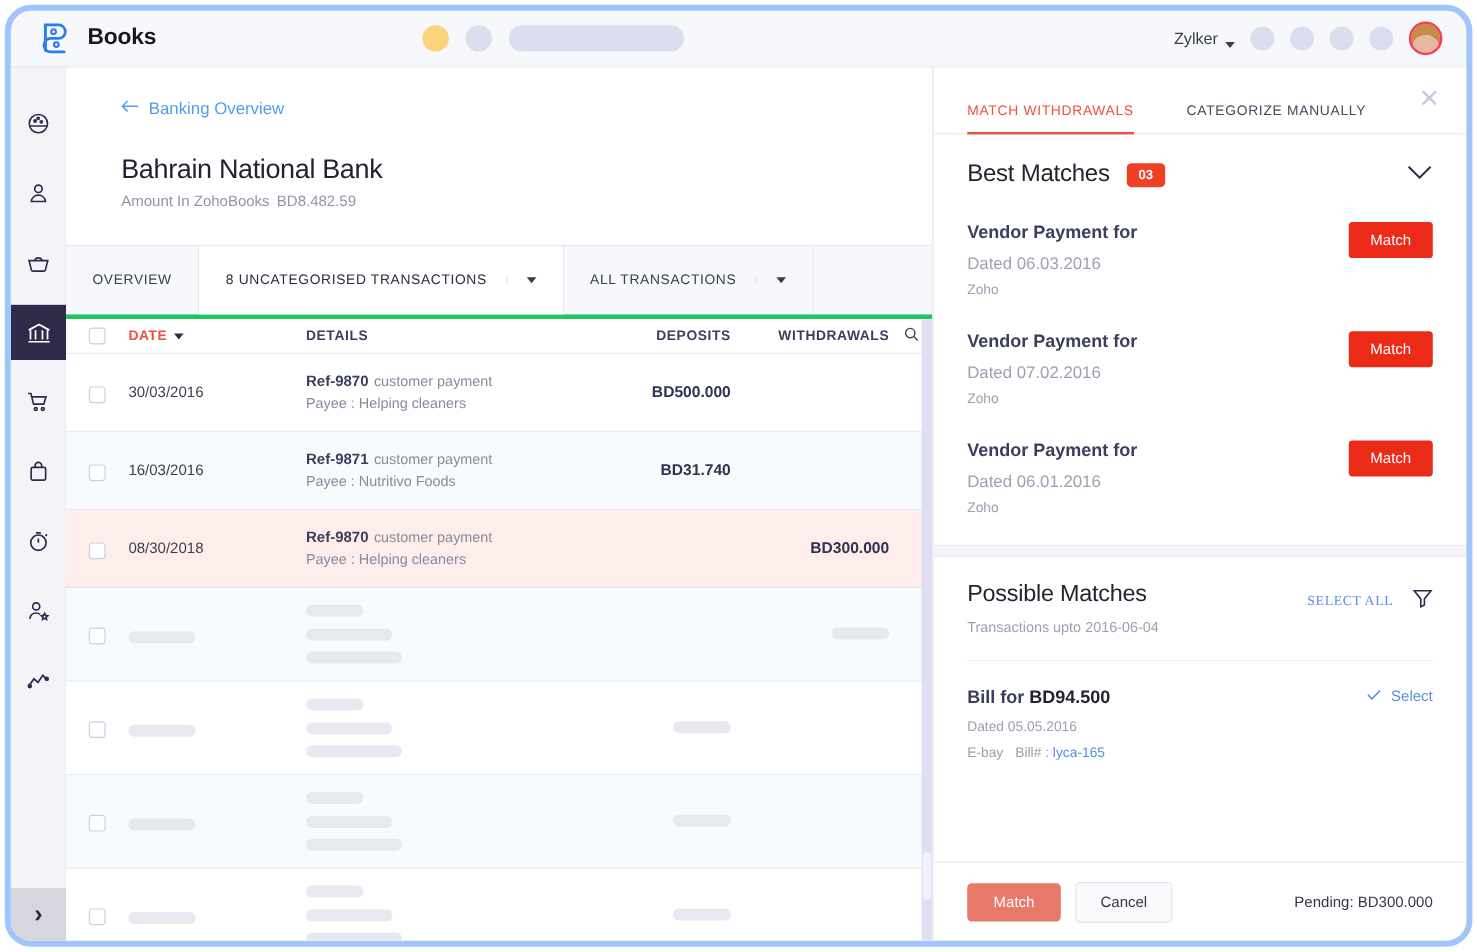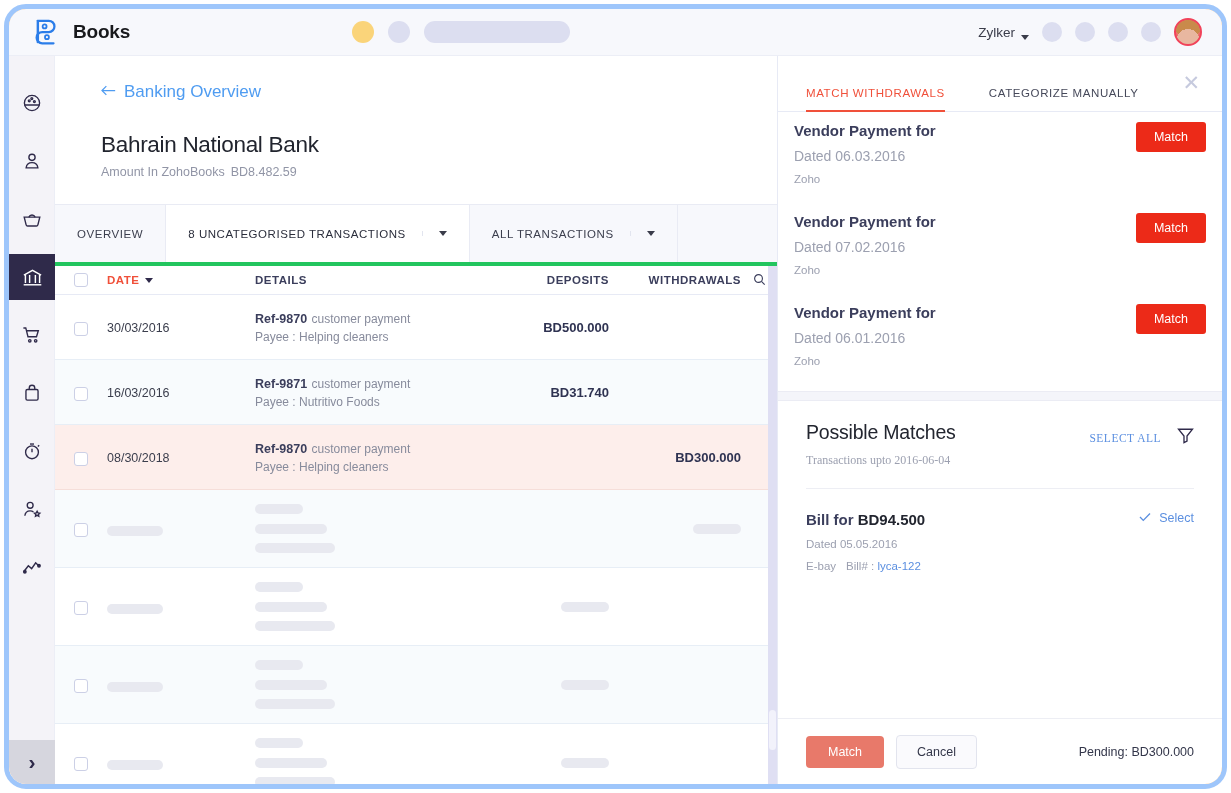--- a/index.html
+++ b/index.html
@@ -92,21 +92,21 @@
     display: flex; align-items: center; justify-content: center;
     color: #2f2a4a; font-size: 21px; font-weight: 700;
   }
 
   
   #main {
     position: absolute; left: 46px; top: 47px;
     width: 722px; height: 728px; background: #ffffff; overflow: hidden;
   }
   #breadcrumb {
-    margin: 26px 0 0 46px; font-size: 17px; color: #4f9cf1;
+    margin: 26px 0 0 46px; font-size: 14px; color: #4f9cf1;
     display: flex; align-items: center; gap: 8px;
   }
   #page-title {
     margin: 30px 0 0 46px; font-size: 22.5px; font-weight: 400;
     color: #21242e; letter-spacing: -.3px;
   }
   #page-sub {
     margin: 7px 0 0 46px; font-size: 12.5px; color: #9195a6;
   }
   #page-sub b { font-weight: 400; color: #9195a6; margin-left: 6px; }
@@ -212,38 +212,38 @@
   #best-head {
     display: flex; align-items: center; padding: 22px 28px 18px 28px;
   }
   #best-title { font-size: 20px; color: #22252f; letter-spacing: -.2px; }
   #best-badge {
     margin-left: 14px; background: #ef3f25; color: #fff; font-size: 11px;
     font-weight: 700; border-radius: 4px; padding: 4px 10px;
   }
   #best-chev { margin-left: auto; }
 
-  #best-list { padding: 0 16px; }
+  #best-list { padding: 0 28px; }
   .match-row {
     display: flex; align-items: flex-start; padding: 10px 0 18px 0;
   }
   .m-title { font-size: 15px; color: #3b3e5c; font-weight: 700; }
   .m-sub   { font-size: 14px; color: #9ca0b0; margin-top: 9px; }
   .m-sub2  { font-size: 11.5px; color: #9ca0b0; margin-top: 9px; }
   .btn-match {
     margin-left: auto; background: #ec2a18; color: #fff;
     font-size: 12.5px; padding: 8px 18px; border-radius: 3px;
     border: none; font-family: inherit;
   }
 
   #panel-sep { height: 10px; background: #f4f5fa; border-top: 1px solid #ebecf4; border-bottom: 1px solid #ebecf4; margin-top: 6px; }
 
   #poss-head { padding: 20px 28px 0 28px; display: flex; align-items: flex-start; }
   #poss-title { font-size: 19.5px; color: #22252f; letter-spacing: -.2px; }
-  #poss-sub { font-size: 12px; color: #9ca0b0; margin-top: 9px; font-family: Liberation Serif, serif; }
+  #poss-sub { font-size: 12px; color: #9ca0b0; margin-top: 9px; }
   #poss-right { margin-left: auto; display: flex; align-items: center; gap: 16px; padding-top: 6px; font-family: Liberation Serif, serif; }
   #select-all { font-size: 11.5px; letter-spacing: .5px; color: #5b8fe0; }
 
   #poss-divider { height: 1px; background: #edeef4; margin: 20px 28px 0 28px; }
   #poss-list { padding: 22px 28px 0 28px; }
   .p-row { display: flex; align-items: flex-start; }
   .p-title { font-size: 15px; color: #3b3e5c; font-weight: 700; }
   .p-title .amt { color: #22252f; }
   .p-sub { font-size: 11.5px; color: #9ca0b0; margin-top: 10px; }
   .p-sub3 { font-size: 11.5px; color: #9ca0b0; margin-top: 10px; }
@@ -597,20 +597,29 @@
         <span>MATCH WITHDRAWALS</span>
       </div>
       <div class="ptab">
         <span>CATEGORIZE MANUALLY</span>
       </div>
       <div id="panel-close">
         <span>✕</span>
       </div>
     </div>
 
+    <div id="best-head">
+      <span id="best-title">Best Matches</span>
+      <span id="best-badge">03</span>
+      <span id="best-chev">
+        <svg width="22" height="13" viewBox="0 0 24 14" fill="none" stroke="#2f2a4a" stroke-width="1.8">
+          <path d="m2 2 10 10L22 2"></path>
+        </svg>
+      </span>
+    </div>
 
     <div id="best-list">
       <div class="match-row">
         <div>
           <div class="m-title">Vendor Payment for</div>
           <div class="m-sub">Dated 06.03.2016</div>
           <div class="m-sub2">Zoho</div>
         </div>
         <button class="btn-match">Match</button>
       </div>
@@ -649,21 +658,21 @@
       </div>
     </div>
 
     <div id="poss-divider"></div>
 
     <div id="poss-list">
       <div class="p-row">
         <div>
           <div class="p-title"><span>Bill for </span><span class="amt">BD94.500</span></div>
           <div class="p-sub">Dated 05.05.2016</div>
-          <div class="p-sub3"><span>E-bay</span><span class="gap"></span><span>Bill# :</span> <span class="lnk">lyca-122</span></div>
+          <div class="p-sub3"><span>E-bay</span><span class="gap"></span><span>Bill# :</span> <span class="lnk">lyca-165</span></div>
         </div>
         <div id="p-select">
           <span>
             <svg width="12" height="10" viewBox="0 0 13 11" fill="none" stroke="#5b8fe0" stroke-width="1.5">
               <path d="m1 5.6 3.6 3.6L12 1.6"></path>
             </svg>
           </span>
           <span>Select</span>
         </div>
       </div>

